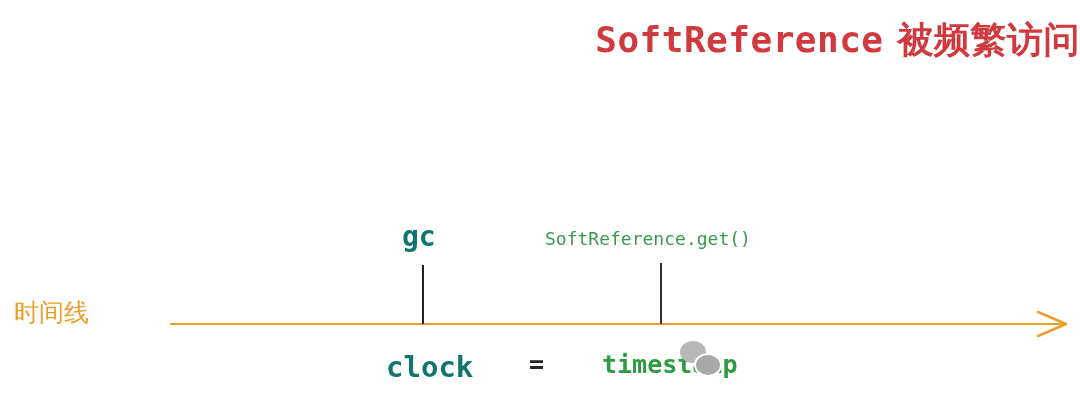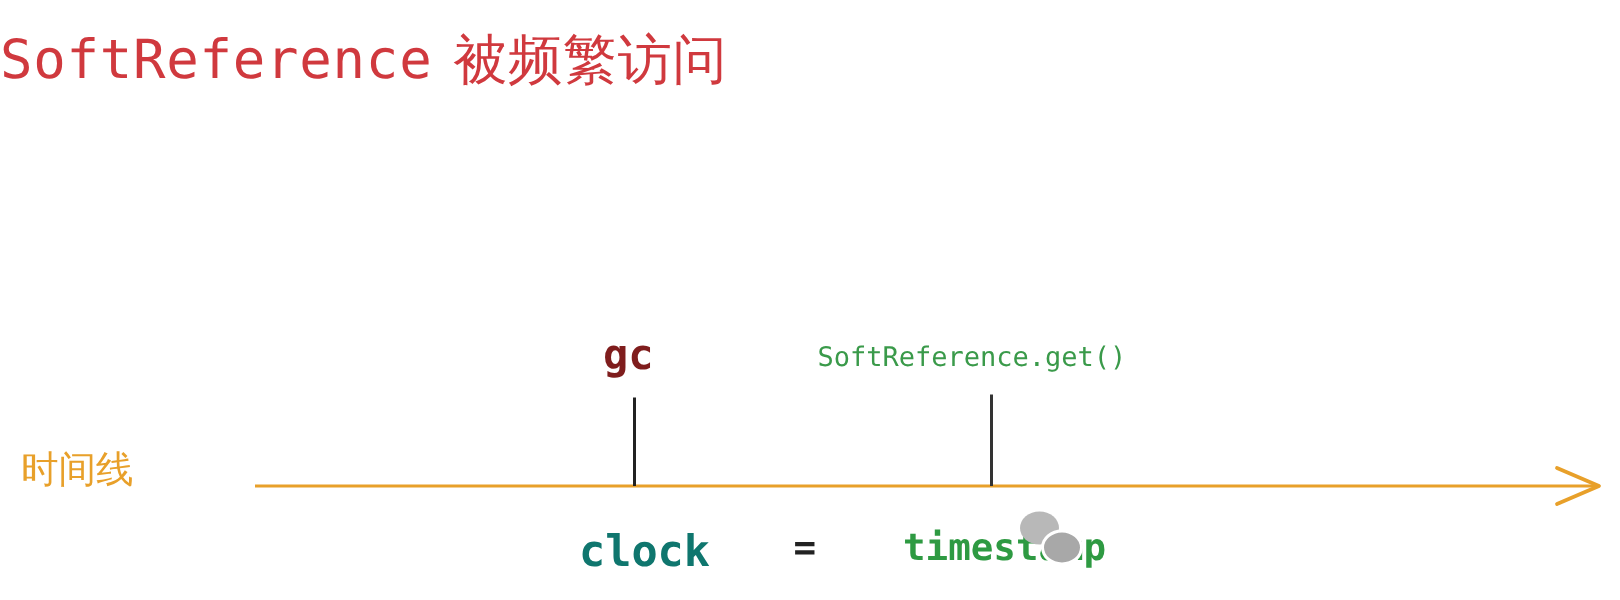--- a/index.html
+++ b/index.html
@@ -3,25 +3,25 @@
   <meta charset="utf-8">
   <style>
     html, body { margin: 0; padding: 0; }
     body {
       width: 1080px; height: 400px; background: #ffffff;
       position: relative; overflow: hidden;
       font-family: "DejaVu Sans Mono", monospace;
     }
     .abs { position: absolute; white-space: nowrap; }
     .title {
-      left: 0; width: 1080px; top: 16px; text-align: left;
-      font-size: 36px; color: #d0393e; letter-spacing: 0.5px;
+      left: 0; width: 1080px; top: 16px; text-align: right;
+      font-size: 36px; color: #d0393e; letter-spacing: 0.5px; font-weight: bold;
     }
     .title .cn { font-family: "DejaVu Sans", sans-serif; margin-left: 14px; }
-    .label-gc { left: 402px; top: 220px; font-size: 28px; font-weight: bold; color: #7f1d1d; }
+    .label-gc { left: 402px; top: 220px; font-size: 28px; font-weight: bold; color: #0f766e; }
     .label-get { left: 545px; top: 228px; font-size: 18px; color: #3a9a4a; }
     .label-timeline {
       left: 14px; top: 296px; font-size: 25px; color: #e8a02a;
       font-family: "DejaVu Sans", sans-serif;
       text-align: center;
     }
     .label-clock { left: 386px; top: 350px; font-size: 29px; font-weight: bold; color: #0f766e; }
     .label-eq { left: 529px; top: 350px; font-size: 25px; font-weight: bold; color: #222; }
     .label-ts { left: 602px; top: 350px; font-size: 25px; font-weight: bold; color: #2e9a42; }
     .watermark {

